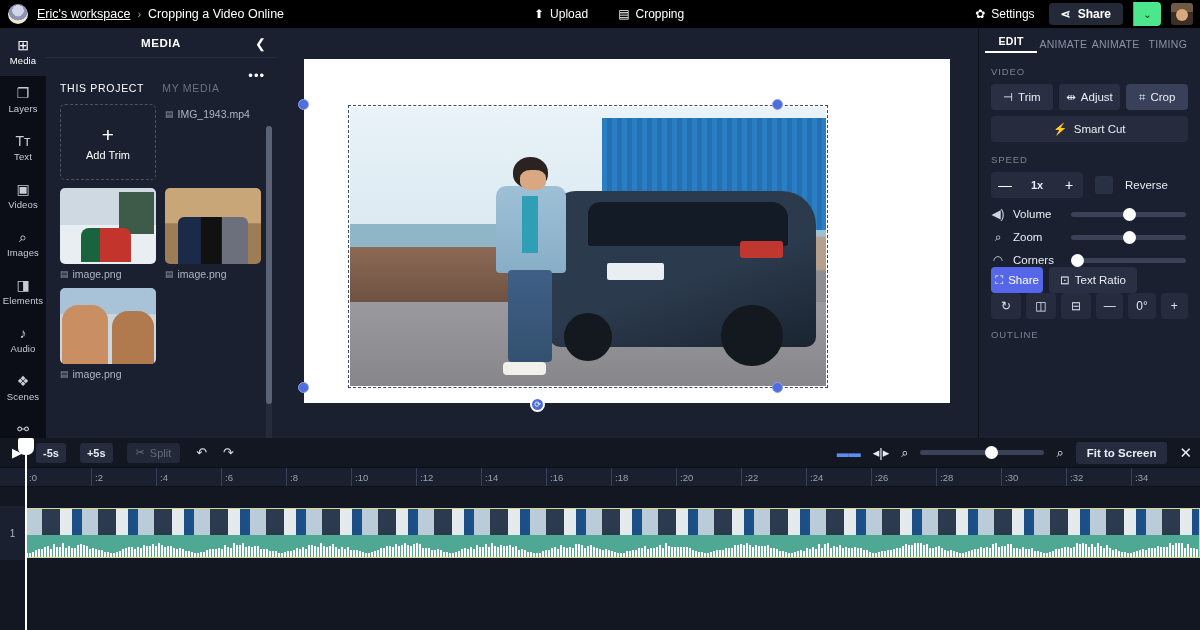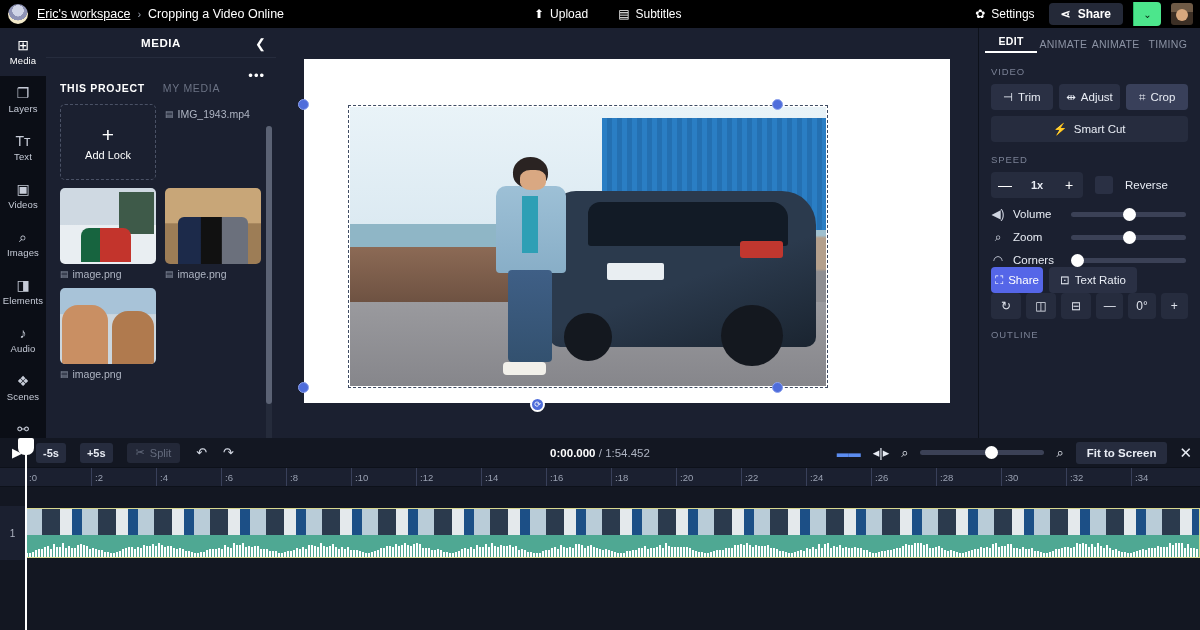--- a/index.html
+++ b/index.html
@@ -60,21 +60,21 @@
 
   
   .media { position:absolute; left:46px; top:28px; width:230px; height:410px; background:#1b2030; }
   .media-head { height:30px; display:flex; align-items:center; justify-content:center; position:relative;
     border-bottom:1px solid #262c3d; }
   .media-title { font-size:11.5px; font-weight:bold; letter-spacing:.6px; color:#fff; }
   .media-collapse { position:absolute; right:10px; top:8px; font-size:13px; color:#fff; }
   .media-dots { position:absolute; right:11px; top:40px; color:#fff; font-size:13px; letter-spacing:1px; }
   .media-tabs { display:flex; gap:18px; padding:24px 0 8px 14px; }
   .mtab { font-size:10.5px; letter-spacing:.7px; color:#6b7284; }
-  .mtab.active { color:#fff; font-weight:bold; }
+  .mtab.active { color:#fff; font-weight:normal; }
   .grid { display:flex; flex-wrap:wrap; gap:8px 9px; padding:2px 12px 0 14px; }
   .cell { width:96px; }
   .add-media {
     width:96px; height:76px; border:1.6px dashed #4a5165; border-radius:5px;
     display:flex; flex-direction:column; align-items:center; justify-content:center; gap:4px; color:#fff;
   }
   .add-plus { font-size:21px; line-height:1; font-weight:300; }
   .add-lbl { font-size:11px; }
   .thumb { width:96px; height:76px; border-radius:5px; position:relative; overflow:hidden; }
   .dur {
@@ -205,21 +205,21 @@
     <span class="crumb-sep">›</span>
     <span class="crumb-cur">Cropping a Video Online</span>
 
     <div class="tb-mid">
       <div class="tb-item">
         <span>⬆</span>
         <span>Upload</span>
       </div>
       <div class="tb-item">
         <span>▤</span>
-        <span>Subtitles</span>
+        <span>Cropping</span>
       </div>
     </div>
 
     <div class="tb-right">
       <div class="tb-settings">
         <span>✿</span>
         <span>Settings</span>
       </div>
       <div class="share-btn">
         <span>⋖</span>
@@ -280,21 +280,21 @@
     </div>
     <span class="media-dots">•••</span>
     <div class="media-tabs">
       <span class="mtab active">THIS PROJECT</span>
       <span class="mtab">MY MEDIA</span>
     </div>
     <div class="grid">
       <div class="cell">
         <div class="add-media">
           <span class="add-plus">+</span>
-          <span class="add-lbl">Add Lock</span>
+          <span class="add-lbl">Add Trim</span>
         </div>
       </div>
       <div class="cell">
         <div class="fname">
           <span class="fic">▤</span>
           <span>IMG_1943.mp4</span>
         </div>
       </div>
       <div class="cell">
         <div class="thumb t-snow"></div>
@@ -442,25 +442,20 @@
     <div class="tl-bar">
       <span class="tl-play">▶</span>
       <span class="tl-b">-5s</span>
       <span class="tl-b">+5s</span>
       <span class="tl-split">
         <span>✂</span>
         <span>Split</span>
       </span>
       <span class="tl-ur">↶</span>
       <span class="tl-ur">↷</span>
-      <div class="tl-time">
-        <b>0:00.000</b>
-        <span>/</span>
-        <span>1:54.452</span>
-      </div>
       <div class="tl-right">
         <span style="color:#5b8cf0;font-size:12px;">▬▬</span>
         <span style="font-size:13px;">◂|▸</span>
         <span style="font-size:13px;">⌕</span>
         <div class="ztrack">
           <div class="knob" style="left:52%"></div>
         </div>
         <span style="font-size:13px;">⌕</span>
         <span class="fit">Fit to Screen</span>
         <span style="font-size:15px;">✕</span>

